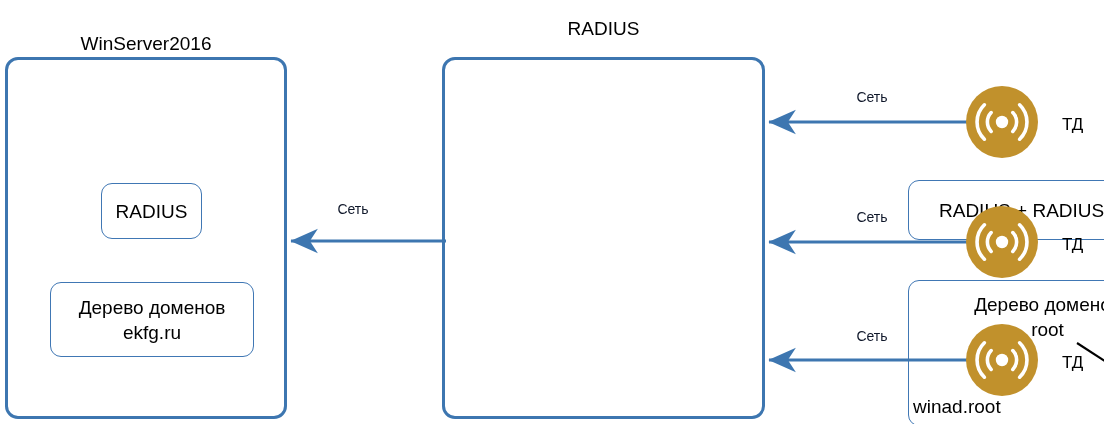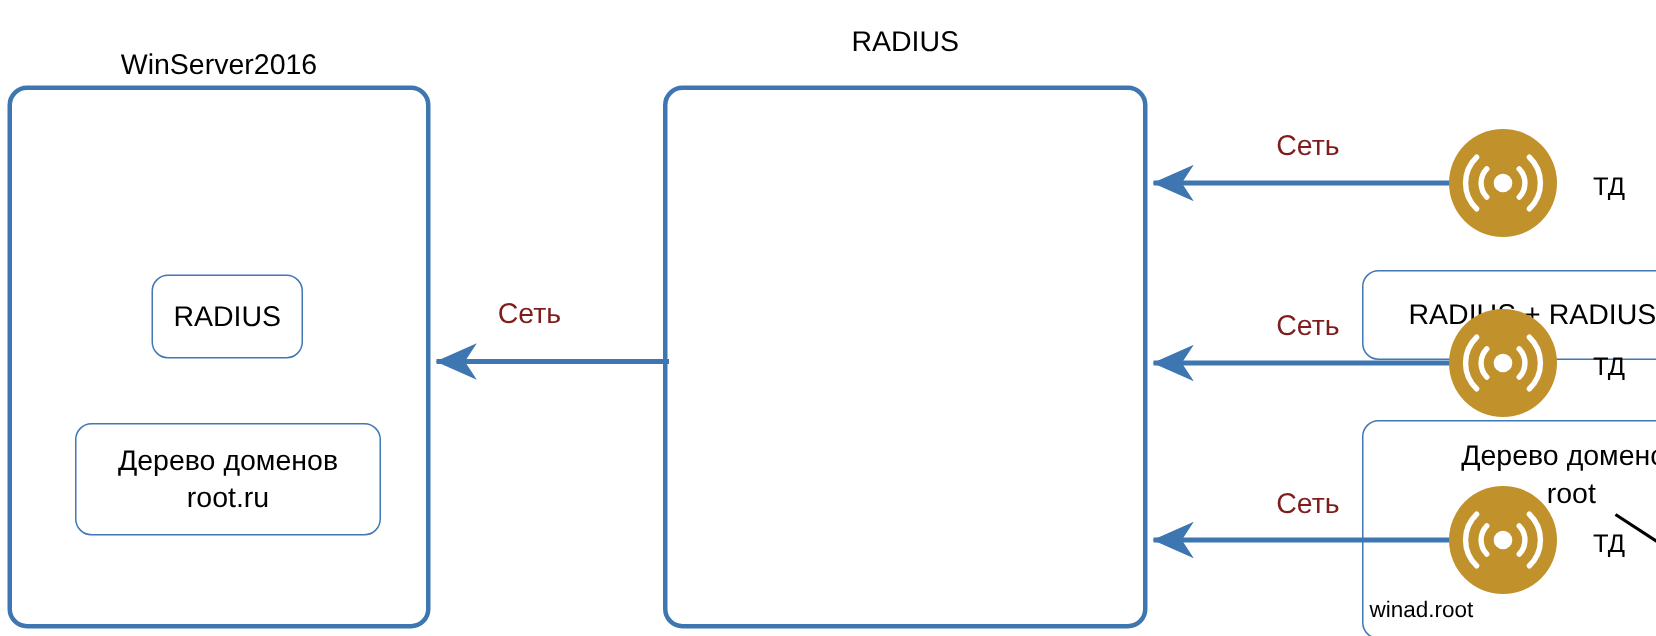--- a/index.html
+++ b/index.html
@@ -77,36 +77,36 @@
     position: absolute;
     left: 0; right: 0;
     top: 36px;
     text-align: center;
     font-size: 19px;
     line-height: 25px;
   }
   .droot-leaf {
     position: absolute;
     bottom: 6px;
-    font-size: 15px;
+    font-size: 19px;
     line-height: 25px;
     white-space: nowrap;
   }
   #leaf-left  { left: 4px; }
   .droot-arrows { position: absolute; left: 0; top: 0; width: 279px; height: 146px; }
 
   
   .net-arrow { position: absolute; }
 
   
   .net-label {
     position: absolute;
-    font-size: 19px;
+    font-size: 14px;
     line-height: 19px;
-    color: #7f1d1d;
+    color: #0f172a;
     text-align: center;
     white-space: nowrap;
   }
 
   
   .ap-icon { position: absolute; width: 72px; height: 72px; }
   .ap-label {
     position: absolute;
     font-size: 17px;
     line-height: 19px;
@@ -123,21 +123,21 @@
 
   <div class="container-box" id="win-container">
 
     <div class="node-box" id="radius-box">
       <span>RADIUS</span>
     </div>
 
     <div class="node-box" id="ekfg-box">
       <div>
         <div>Дерево доменов</div>
-        <div>root.ru</div>
+        <div>ekfg.ru</div>
       </div>
     </div>
 
   </div>
 
   <div class="container-title" id="softwlc-title">RADIUS</div>
 
   <div class="container-box" id="softwlc-container">
 
     <div class="node-box" id="radius-proxy-box">

